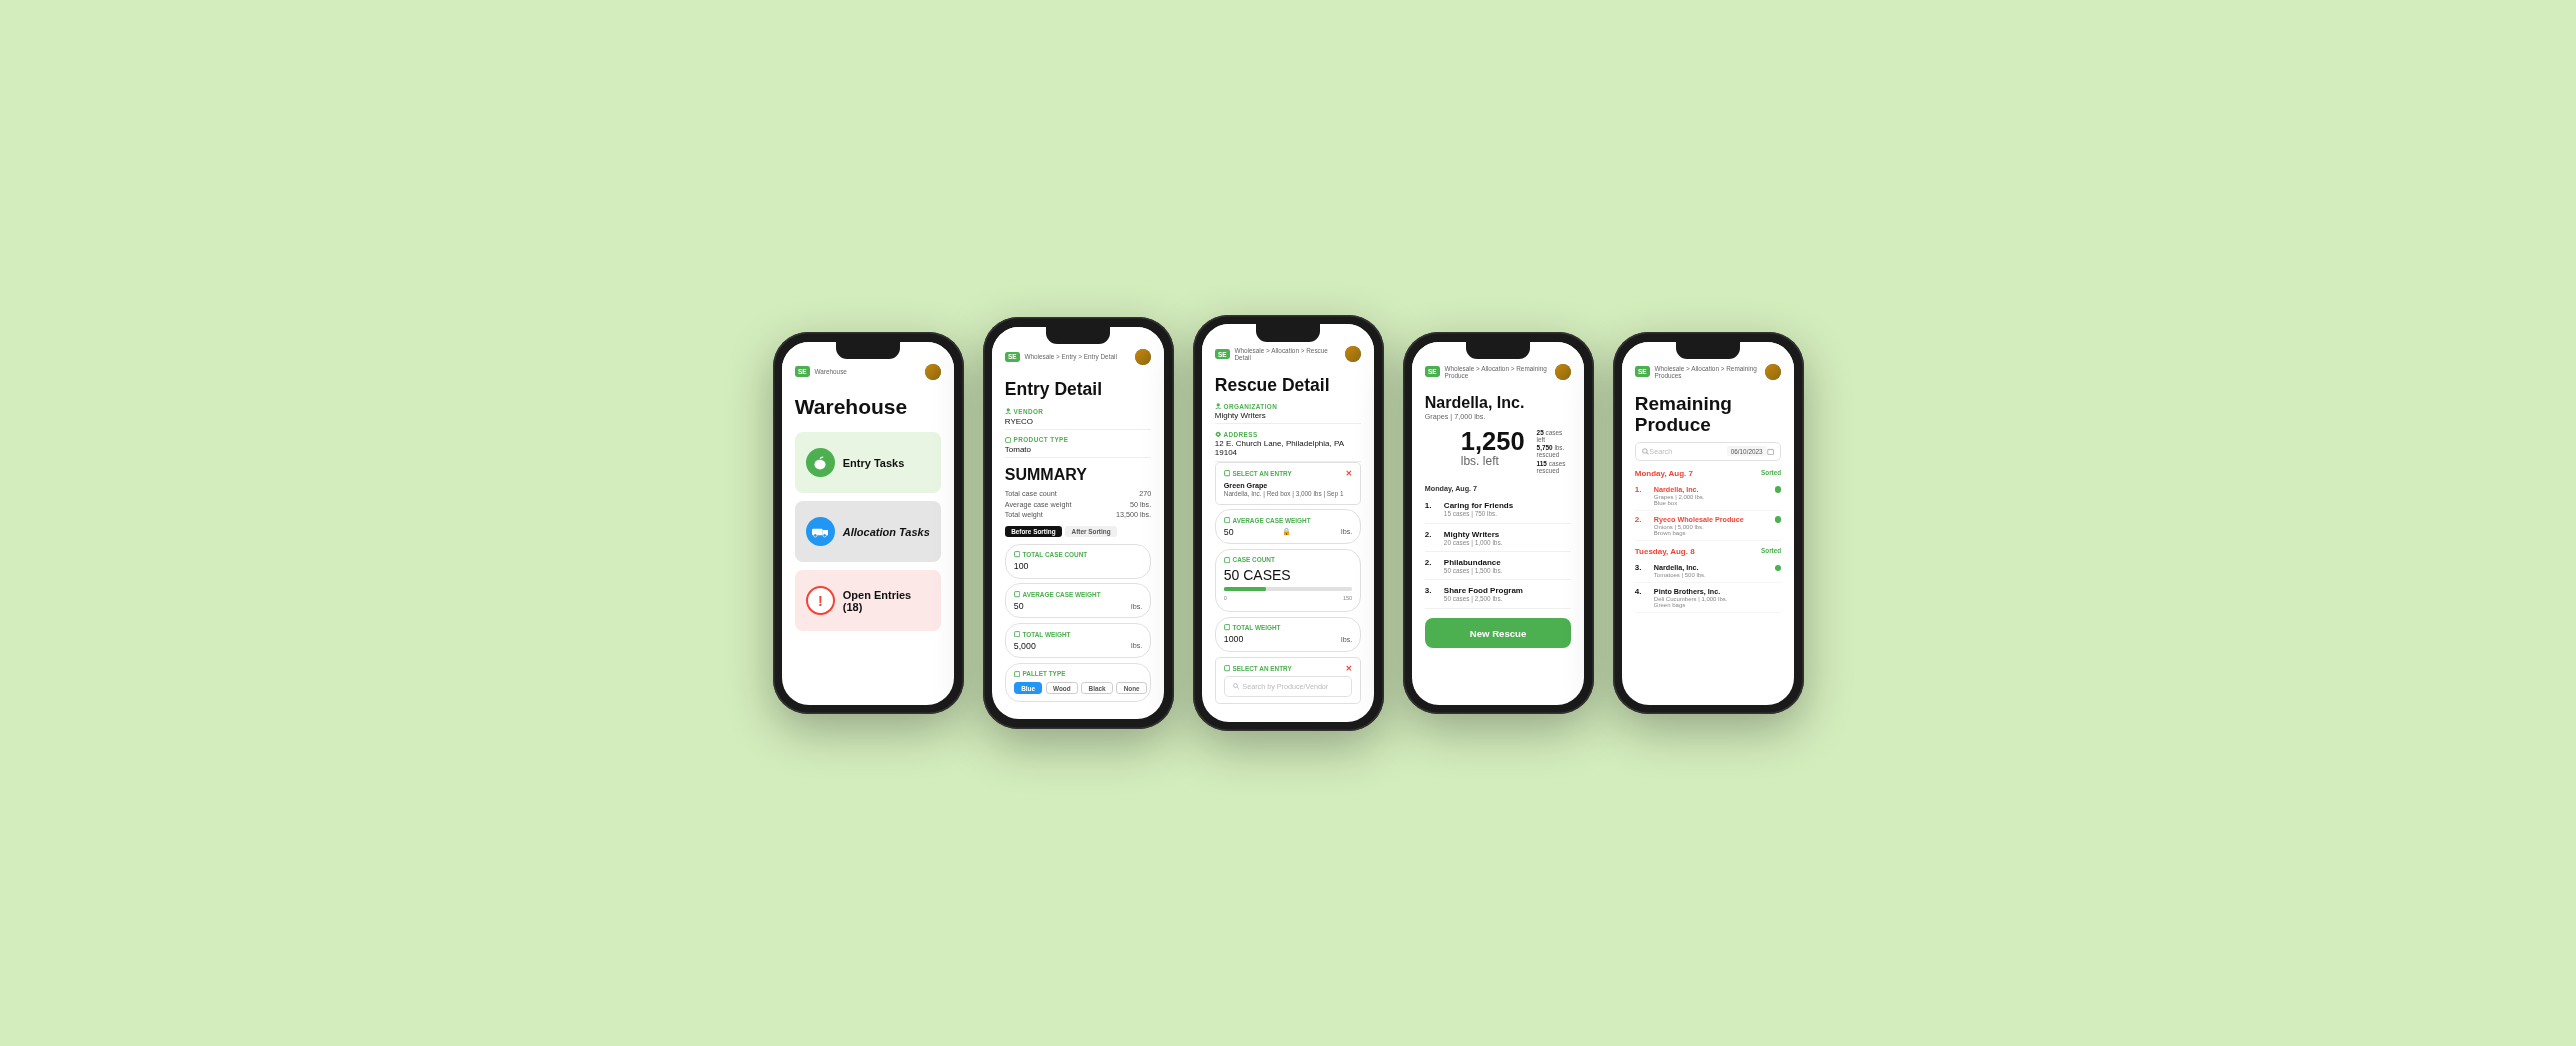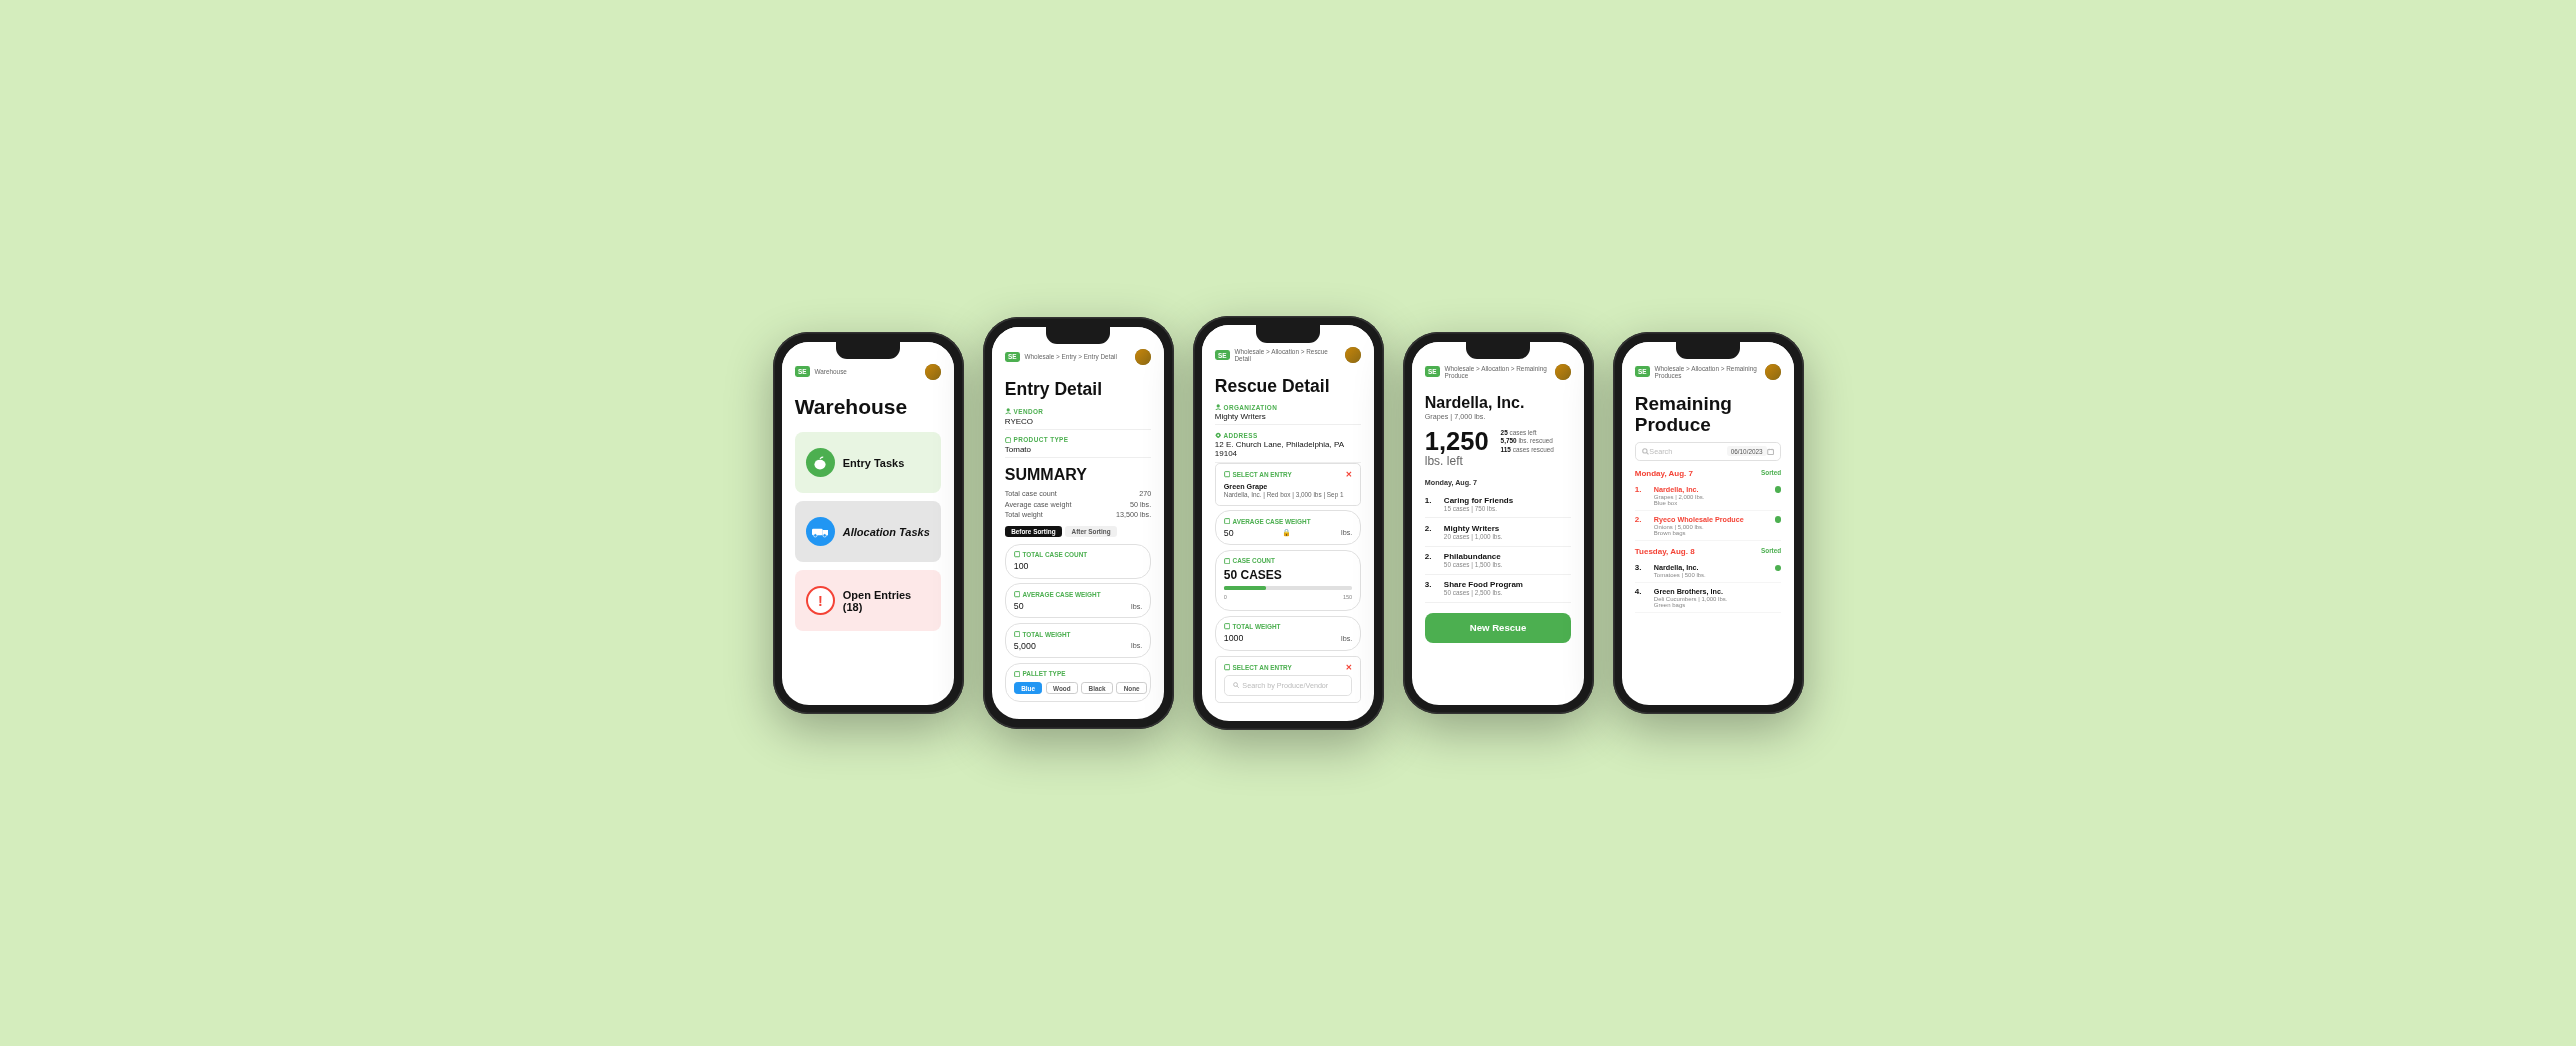--- a/index.html
+++ b/index.html
@@ -283,22 +283,22 @@
       background: #4CAF50;
       border-radius: 1.6px;
     }
     .slider-labels {
       display: flex;
       justify-content: space-between;
       font-size: 5.6px;
       color: #888;
     }
     .case-count-val {
-      font-size: 12px;
-      font-weight: 700;
+      font-size: 14px;
+      font-weight: 400;
       color: #111;
     }
     .search-entry-input {
       border: 1.2px solid #e0e0e0;
       border-radius: 4.8px;
       padding: 4.8px 8px;
       font-size: 7.2px;
       color: #999;
       display: flex;
       align-items: center;
@@ -333,20 +333,21 @@
       gap: 1.6px;
       font-size: 6.4px;
     }
     .side-stat-val { font-weight: 700; color: #111; }
     .side-stat-lbl { color: #666; }
     .stat-row {
       display: flex;
       align-items: flex-start;
       gap: 12px;
       margin-bottom: 9.6px;
+      margin-left: 36px;
     }
     .allocation-list-item {
       display: flex;
       align-items: flex-start;
       padding: 5.6px 0;
       border-bottom: 0.8px solid #f0f0f0;
       gap: 6.4px;
     }
     .alloc-num {
       font-size: 8px;
@@ -829,21 +830,21 @@
           <span class="produce-num" style="color:#111;">3.</span>
           <div style="flex:1;">
             <div class="produce-name black">Nardella, Inc.</div>
             <div class="produce-sub">Tomatoes | 500 lbs.</div>
           </div>
           <div class="produce-dot"></div>
         </div>
         <div class="produce-item">
           <span class="produce-num" style="color:#111;">4.</span>
           <div style="flex:1;">
-            <div class="produce-name black">Green Brothers, Inc.</div>
+            <div class="produce-name black">Pinto Brothers, Inc.</div>
             <div class="produce-sub">Deli Cucumbers | 1,000 lbs.</div>
             <div class="produce-sub">Green bags</div>
           </div>
           <div class="produce-dot empty"></div>
         </div>
       </div>
     </div>
   </div>
 
 </div>

